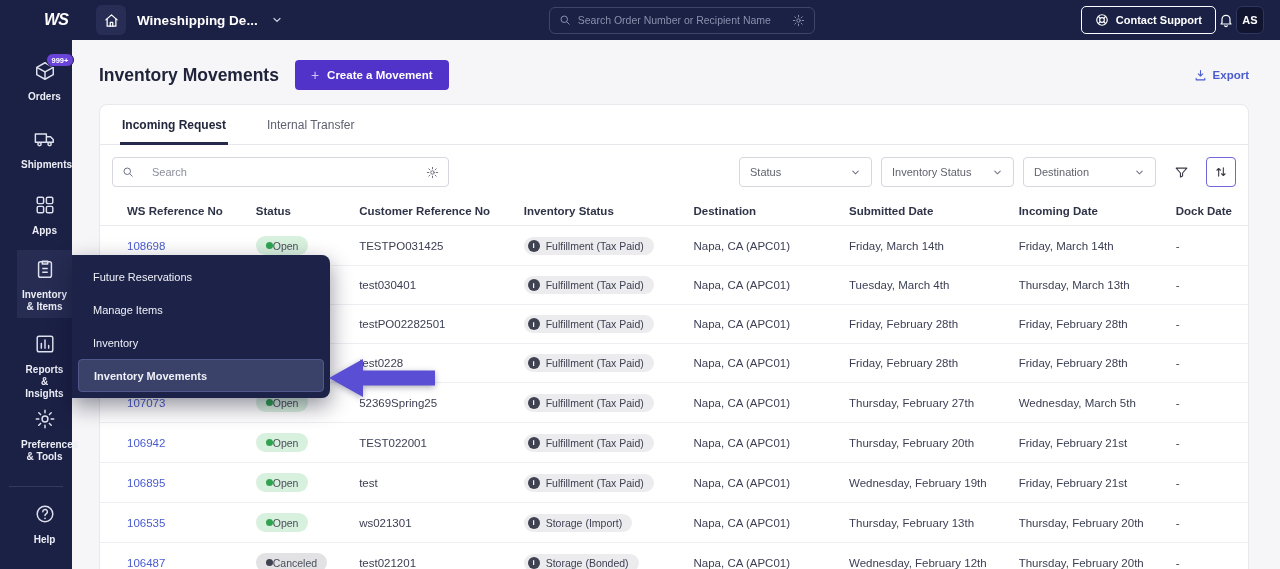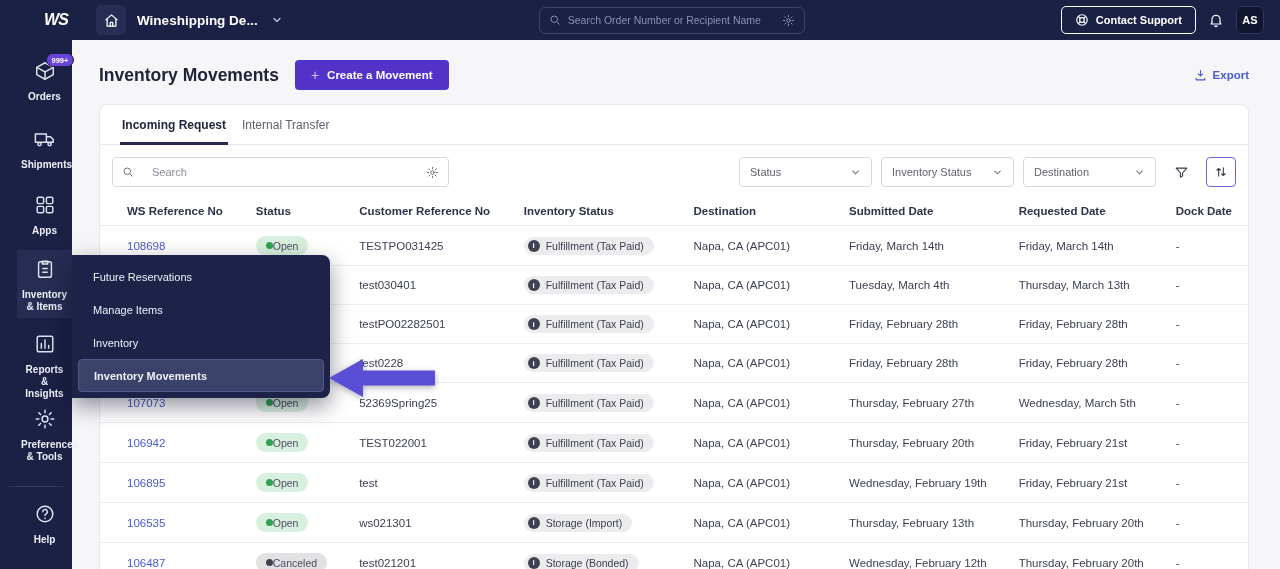--- a/index.html
+++ b/index.html
@@ -29,21 +29,21 @@
   .topbar-center { flex: 1; display: flex; justify-content: center; }
   .hdr-search {
     width: 266px; height: 27px; border: 1px solid #3f4569; border-radius: 6px;
     display: flex; align-items: center; gap: 7px; padding: 0 9px; color: #8b90ad;
   }
   .hdr-search input {
     flex: 1; background: transparent; border: 0; outline: none;
     font-size: 10.5px; color: #cfd2e4; font-family: "Liberation Sans", sans-serif;
   }
   .hdr-search input::placeholder { color: #8b90ad; }
-  .topbar-right { display: flex; align-items: center; gap: 12px; }
+  .topbar-right { display: flex; align-items: center; gap: 2px; }
   .support-btn {
     display: flex; align-items: center; gap: 7px; color: #fff;
     border: 1px solid #fff; border-radius: 5px; height: 28px; padding: 0 13px;
     font-size: 11px; font-weight: 600; cursor: pointer; background: transparent;
   }
   .bell { color: #fff; cursor: pointer; }
   .avatar {
     width: 28px; height: 28px; border-radius: 6px; background: #11152f;
     border: 1px solid #2e355e; color: #fff; font-size: 11px; font-weight: 700;
     display: flex; align-items: center; justify-content: center; cursor: pointer;
@@ -89,21 +89,21 @@
   .plus-icon::before { content: "+"; }
   .export-link {
     margin-left: auto; display: flex; align-items: center; gap: 6px;
     color: #4a5bce; font-size: 11.5px; font-weight: 600; cursor: pointer;
   }
 
   .card {
     margin-top: 14px; background: #fff; border: 1px solid #e8e8ed;
     border-radius: 8px 8px 0 0; min-height: 480px; overflow: hidden;
   }
-  .tabs { display: flex; gap: 12px; padding: 0 20px; border-bottom: 1px solid #e7e7ec; }
+  .tabs { display: flex; gap: 37px; padding: 0 20px; border-bottom: 1px solid #e7e7ec; }
   .tab {
     padding: 13px 2px 10px; font-size: 12px; color: #5f6170; cursor: pointer;
     border-bottom: 3px solid transparent; margin-bottom: -1px;
   }
   .tab.active { color: #23263c; font-weight: 700; border-bottom-color: #262b4e; }
 
   .filter-row { display: flex; align-items: center; padding: 12px 12px 10px 12px; }
   .tbl-search {
     width: 337px; height: 30px; border: 1px solid #d6d6de; border-radius: 4px;
     display: flex; align-items: center; gap: 18px; padding: 0 9px; color: #6e7080; background: #fff;
@@ -417,21 +417,21 @@
           <col>
       </colgroup>
       <thead>
         <tr>
           <th>WS Reference No</th>
           <th>Status</th>
           <th>Customer Reference No</th>
           <th>Inventory Status</th>
           <th>Destination</th>
           <th>Submitted Date</th>
-          <th>Requested Date</th>
+          <th>Incoming Date</th>
           <th>Dock Date</th>
         </tr>
       </thead>
       <tbody>
 
           <tr>
             <td><a class="ref-link">108698</a></td>
             <td>
               <span class="status-pill open">
                 <span class="dot"></span>

